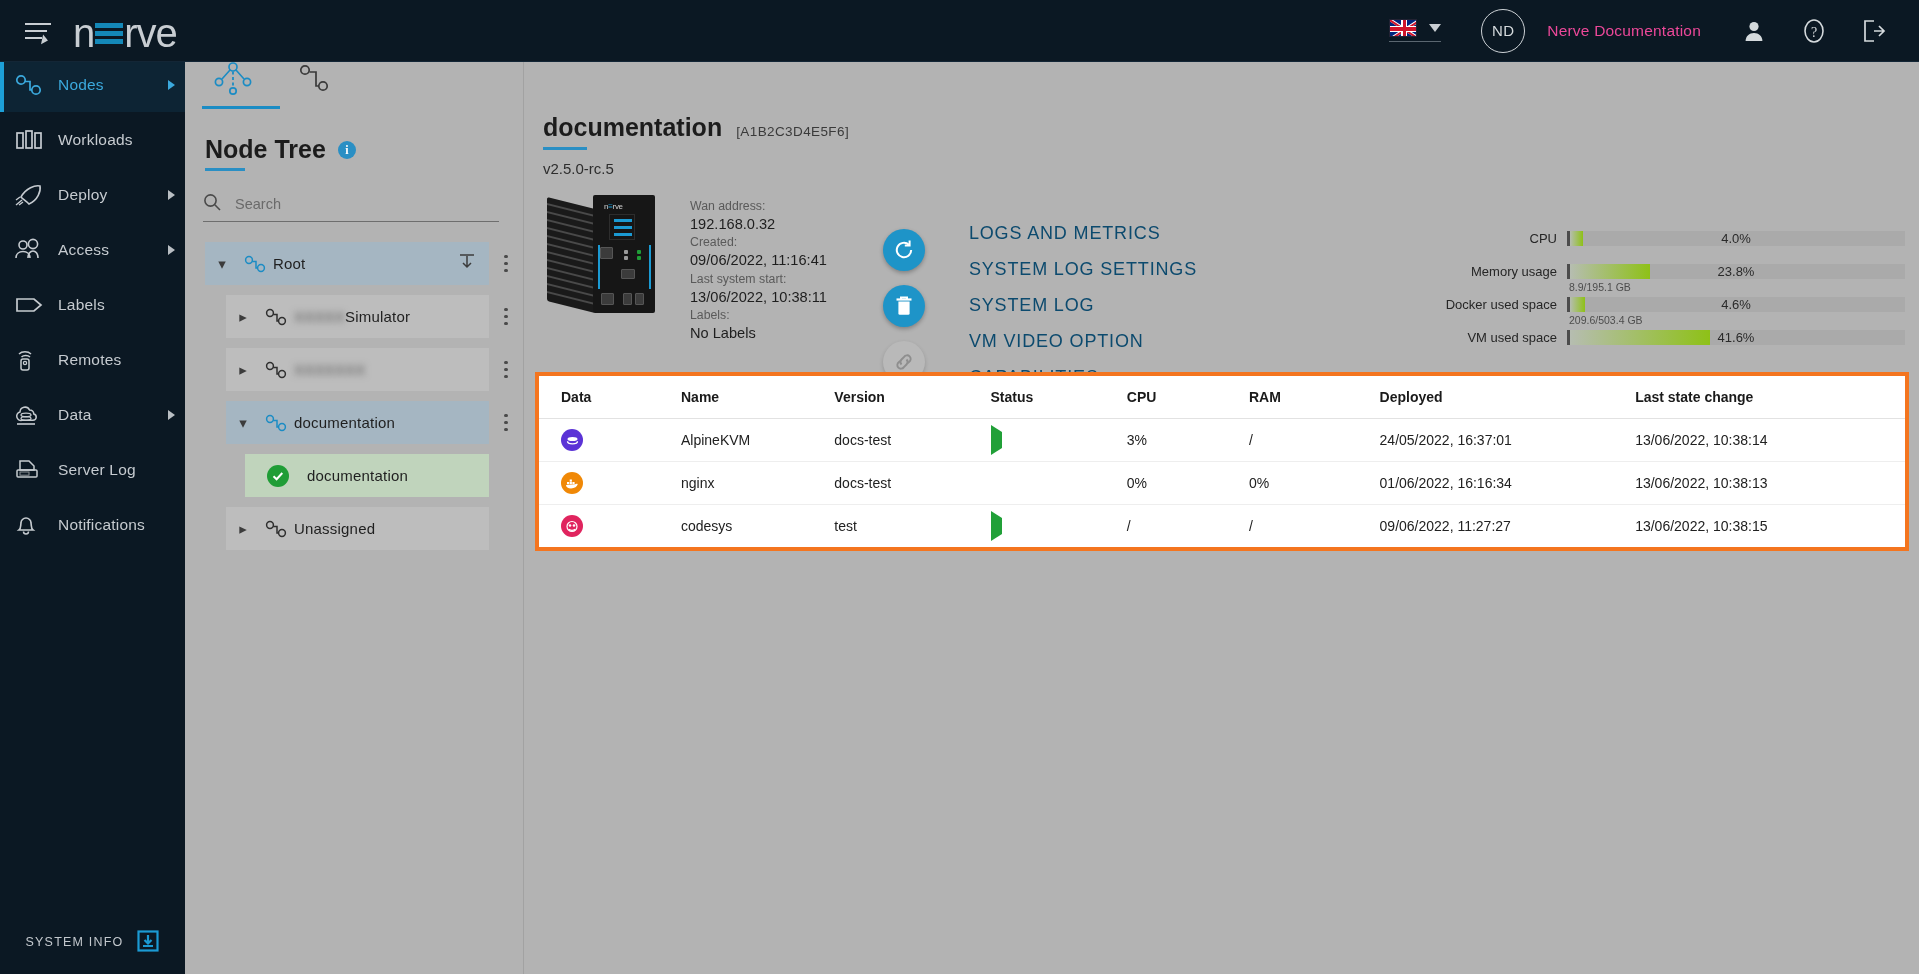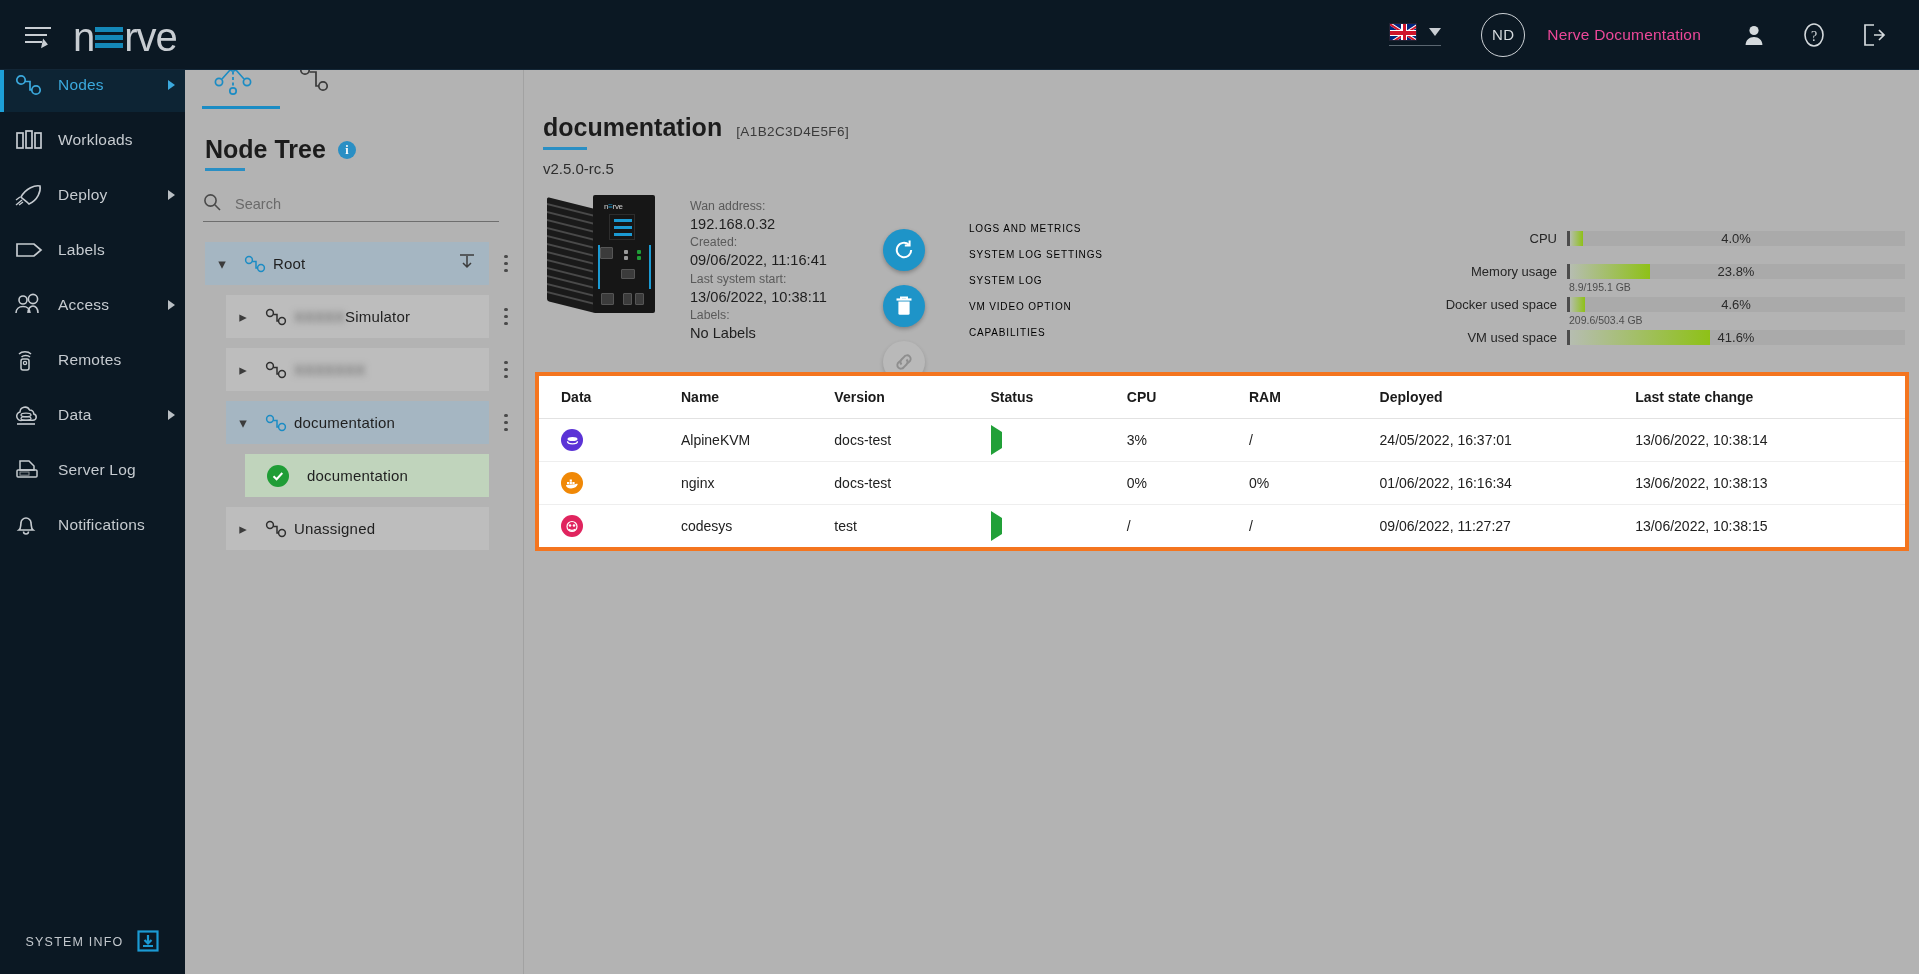--- a/index.html
+++ b/index.html
@@ -7,21 +7,21 @@
   body {
     font-family: "Liberation Sans", sans-serif;
     background: #b3b3b3;
     color: #222;
     -webkit-font-smoothing: antialiased;
   }
   .app { position: relative; width: 1919px; height: 974px; }
 
   
   .topbar {
-    position: absolute; top: 0; left: 0; width: 1919px; height: 70px;
+    position: absolute; top: 0; left: 0; width: 1919px; height: 62px;
     background: #0b1823; display: flex; align-items: center;
     border-bottom: 1px solid #132636;
     z-index: 30;
   }
   .hamburger { margin-left: 25px; width: 26px; height: 22px; position: relative; cursor: pointer; }
   .hamburger i { position: absolute; left: 0; height: 2px; background: #c9ced3; display: block; }
   .hamburger i:nth-child(1) { top: 3px; width: 26px; }
   .hamburger i:nth-child(2) { top: 10px; width: 22px; }
   .hamburger i:nth-child(3) { top: 17px; width: 17px; }
   .hamburger .caret {
@@ -149,21 +149,21 @@
   .info-cols { margin-left: 22px; font-size: 12.8px; line-height: 1.28; padding-top: 6px; }
   .info-cols .lbl { color: #5a5a5a; font-size: 12.3px; }
   .info-cols .val { color: #1e1e1e; font-size: 14.6px; margin-bottom: 2px; }
 
   .action-btns { margin-left: 56px; padding-top: 36px; display: flex; flex-direction: column; gap: 14px; }
   .abtn { width: 42px; height: 42px; border-radius: 50%; background: #1e94c8; display: flex; align-items: center; justify-content: center;
     box-shadow: 0 2px 4px rgba(0,0,0,.28); cursor: pointer; }
   .abtn.disabled { background: #b9b9b9; box-shadow: 0 2px 4px rgba(0,0,0,.18); }
 
   .action-links { margin-left: 44px; padding-top: 30px; display: flex; flex-direction: column; gap: 15px; }
-  .alink { color: #000000; font-size: 10px; letter-spacing: .85px; cursor: pointer; }
+  .alink { color: #0c4a6e; font-size: 18px; letter-spacing: .85px; cursor: pointer; }
 
   .metrics { margin-left: auto; padding-top: 38px; padding-right: 14px; width: 480px; }
   .metric-row { display: flex; align-items: center; margin-bottom: 2px; }
   .metric-label { width: 128px; text-align: right; font-size: 13px; color: #262626; padding-right: 10px; }
   .bar { position: relative; flex: 1; height: 15px; background: #aaaaaa; display: flex; align-items: center; }
   .bar .tick { position: absolute; left: 0; top: 0; width: 2.5px; height: 15px; background: #4c4c4c; }
   .bar .fill { position: absolute; left: 2.5px; top: 0; height: 15px; background: linear-gradient(90deg,#b6bdb1,#8ec117); }
   .bar .pct { position: relative; width: 100%; text-align: center; font-size: 13px; color: #2a2a2a; }
   .metric-sub { font-size: 10.5px; color: #4d4d4d; padding-left: 130px; margin: 1px 0 4px 0; }
 
@@ -287,37 +287,37 @@
           <path d="M2 22 L8 17 M2 17 L6 14 M5 22 L9 19" stroke="#c6cbd0" stroke-width="1.4" fill="none"></path>
         </svg>
       </span>
       <span class="nav-label">Deploy</span>
       <span class="arr"></span>
     </div>
 
     <div class="nav-item">
       <span class="nav-ic">
         <svg width="30" height="24" viewBox="0 0 30 24">
-          <path d="M3 6 H20 L27 12 L20 18 H3 Z" fill="none" stroke="#c6cbd0" stroke-width="1.7"></path>
-        </svg>
-      </span>
-      <span class="nav-label">Labels</span>
-    </div>
-
-    <div class="nav-item">
-      <span class="nav-ic">
-        <svg width="30" height="24" viewBox="0 0 30 24">
           <circle cx="9" cy="7" r="4" fill="none" stroke="#c6cbd0" stroke-width="1.6"></circle>
           <circle cx="19" cy="6" r="4.6" fill="none" stroke="#c6cbd0" stroke-width="1.6"></circle>
           <path d="M2 20c0-4 3-6.5 7-6.5s7 2.5 7 6.5" fill="none" stroke="#c6cbd0" stroke-width="1.6"></path>
           <path d="M14 20c0-4.5 2.5-7 5-7s5 2.5 5 7" fill="none" stroke="#c6cbd0" stroke-width="1.6"></path>
         </svg>
       </span>
       <span class="nav-label">Access</span>
       <span class="arr"></span>
+    </div>
+
+    <div class="nav-item">
+      <span class="nav-ic">
+        <svg width="30" height="24" viewBox="0 0 30 24">
+          <path d="M3 6 H20 L27 12 L20 18 H3 Z" fill="none" stroke="#c6cbd0" stroke-width="1.7"></path>
+        </svg>
+      </span>
+      <span class="nav-label">Labels</span>
     </div>
 
     <div class="nav-item">
       <span class="nav-ic">
         <svg width="30" height="24" viewBox="0 0 30 24">
           <path d="M5 6c3-3 9-3 12 0M7.5 9c2-2 6.5-2 8.5 0" fill="none" stroke="#c6cbd0" stroke-width="1.5"></path>
           <rect x="7" y="11" width="8" height="11" rx="2" fill="none" stroke="#c6cbd0" stroke-width="1.5"></rect>
           <circle cx="11" cy="15" r="1.6" fill="none" stroke="#c6cbd0" stroke-width="1.3"></circle>
         </svg>
       </span>

